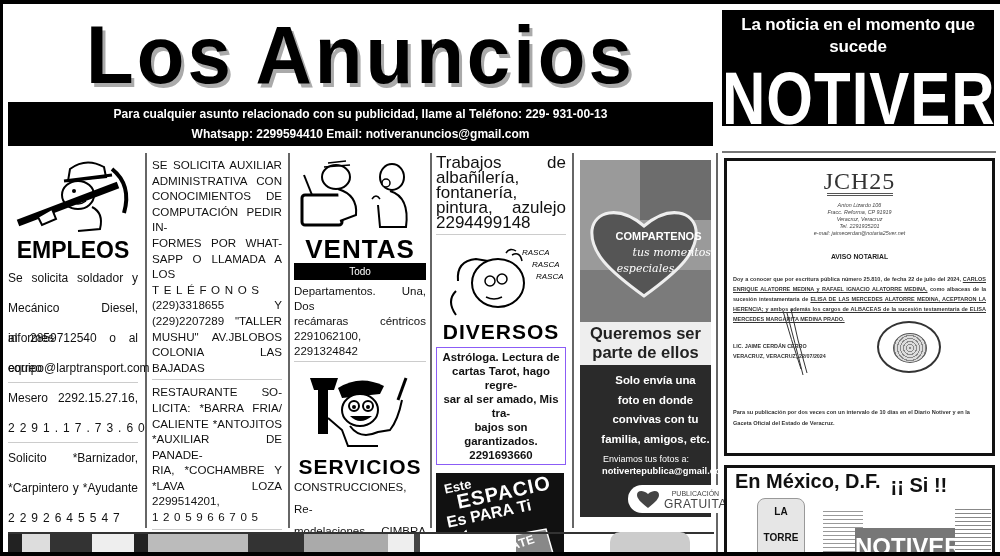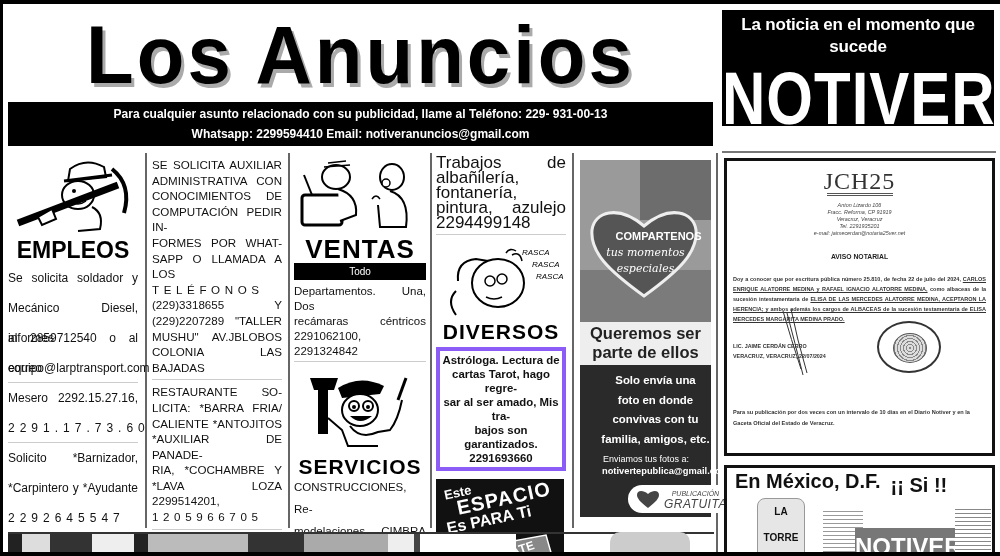--- a/index.html
+++ b/index.html
@@ -70,21 +70,21 @@
 
   
   .col3 { left: 294px; width: 132px; }
   .todo-bar { background: #000; color: #fff; font-size: 10px; text-align: center; height: 17px; line-height: 17px; margin: 4px 0 4px; }
   .col3 .txt { font-size: 11.5px; line-height: 15px; }
 
   
   .col4 { left: 436px; width: 130px; }
   .col4 .txt { font-size: 17px; line-height: 15px; }
   .astro-box {
-    border: 4px solid #8b5cf6; margin-top: 6px; padding: 2px 2px; text-align: center;
+    border: 1px solid #8b5cf6; margin-top: 6px; padding: 2px 2px; text-align: center;
     font-weight: bold; font-size: 11.4px; line-height: 14px;
   }
   .espacio-box {
     position: relative; margin-top: 8px; width: 128px; height: 138px; background: #111; color: #fff; overflow: hidden;
   }
 
   
   .col5 { left: 580px; width: 131px; }
   .promo-photo { position: relative; width: 131px; height: 162px; background: #9a9a9a; overflow: hidden; }
   .promo-title { background: #eee; color: #222; text-align: center; font-size: 16.5px; font-weight: bold; line-height: 19px; padding: 2px 0 3px; }
@@ -292,39 +292,39 @@
 </div>
 
 <div class="col col5" style="top:160px;">
   <div class="promo-photo">
     <div style="position:absolute;left:60px;top:0;width:71px;height:60px;background:#6d6d6d;"></div>
     <div style="position:absolute;left:0;top:110px;width:131px;height:52px;background:#7b7b7b;"></div>
     <svg style="position:absolute;left:8px;top:44px;" width="112" height="96" viewBox="0 0 112 96">
       <path d="M56 92 C20 66 2 48 4 26 C6 8 30 0 56 22 C82 0 106 8 108 26 C110 48 92 66 56 92 Z" fill="#555" stroke="#eee" stroke-width="3"></path>
     </svg>
     <div style="position:absolute;left:0;top:70px;width:157px;text-align:center;color:#fff;font-weight:bold;font-size:11px;">COMPARTENOS</div>
-    <div style="position:absolute;left:0;top:86px;width:131px;text-align:center;color:#fff;font-family:'DejaVu Serif',serif;font-style:italic;font-size:11px;">tus momentos</div>
+    <div style="position:absolute;left:0;top:86px;width:131px;text-align:right;color:#fff;font-family:'DejaVu Serif',serif;font-style:italic;font-size:11px;">tus momentos</div>
     <div style="position:absolute;left:0;top:102px;width:131px;text-align:center;color:#fff;font-family:'DejaVu Serif',serif;font-style:italic;font-size:11px;">especiales</div>
   </div>
   <div class="promo-title">
     <div>Queremos ser</div>
     <div>parte de ellos</div>
   </div>
   <div class="promo-dark">
     <div class="big">Solo envía una</div>
     <div class="big">foto en donde</div>
     <div class="big">convivas con tu</div>
     <div class="big">familia, amigos, etc.</div>
     <div class="small">Enviamos tus fotos a:</div>
     <div class="mail">notivertepublica@gmail.com</div>
     <div class="pub-pill">
       <svg width="24" height="20" viewBox="0 0 24 20" style="margin-left:8px;">
         <path d="M12 19 C4 13 1 9 1 6 C1 2 6 0 12 5 C18 0 23 2 23 6 C23 9 20 13 12 19 Z" fill="#444"></path>
       </svg>
-      <div style="margin-left:4px;line-height:11px;font-style:italic;">
+      <div style="margin-left:4px;line-height:11px;">
         <div style="font-size:7px;">PUBLICACIÓN</div>
         <div style="font-size:12px;letter-spacing:0.5px;">GRATUITA</div>
       </div>
     </div>
   </div>
 </div>
 
 <div class="notarial">
   <div class="jch">JCH25</div>
   <div class="jch-sub"></div>

